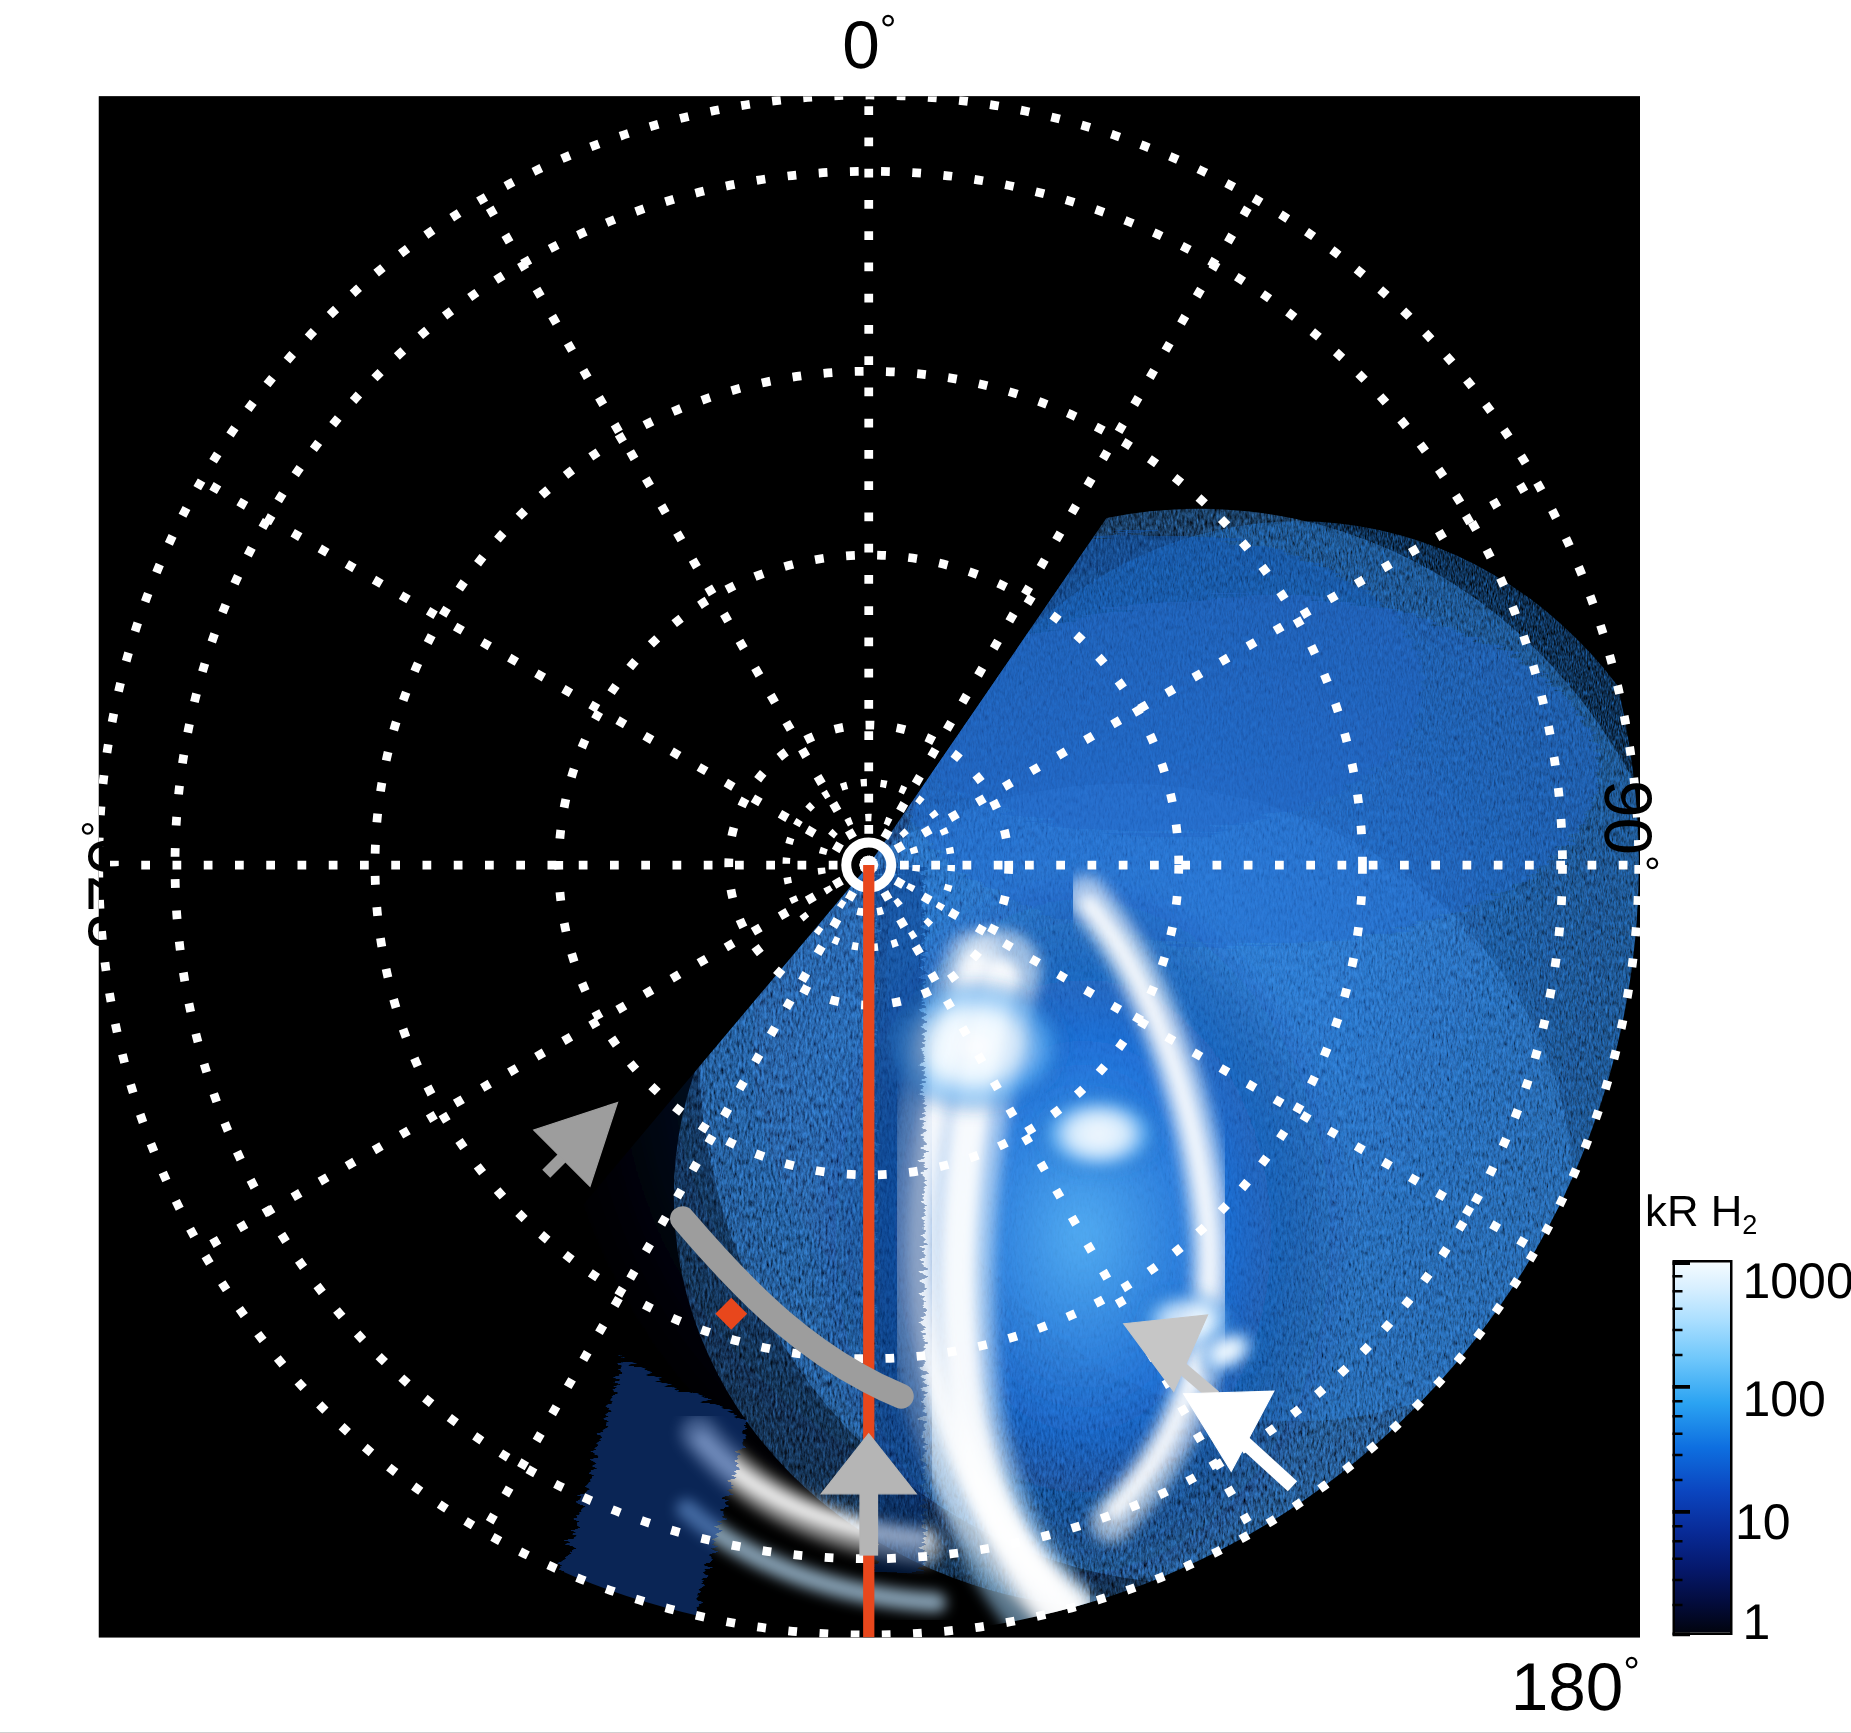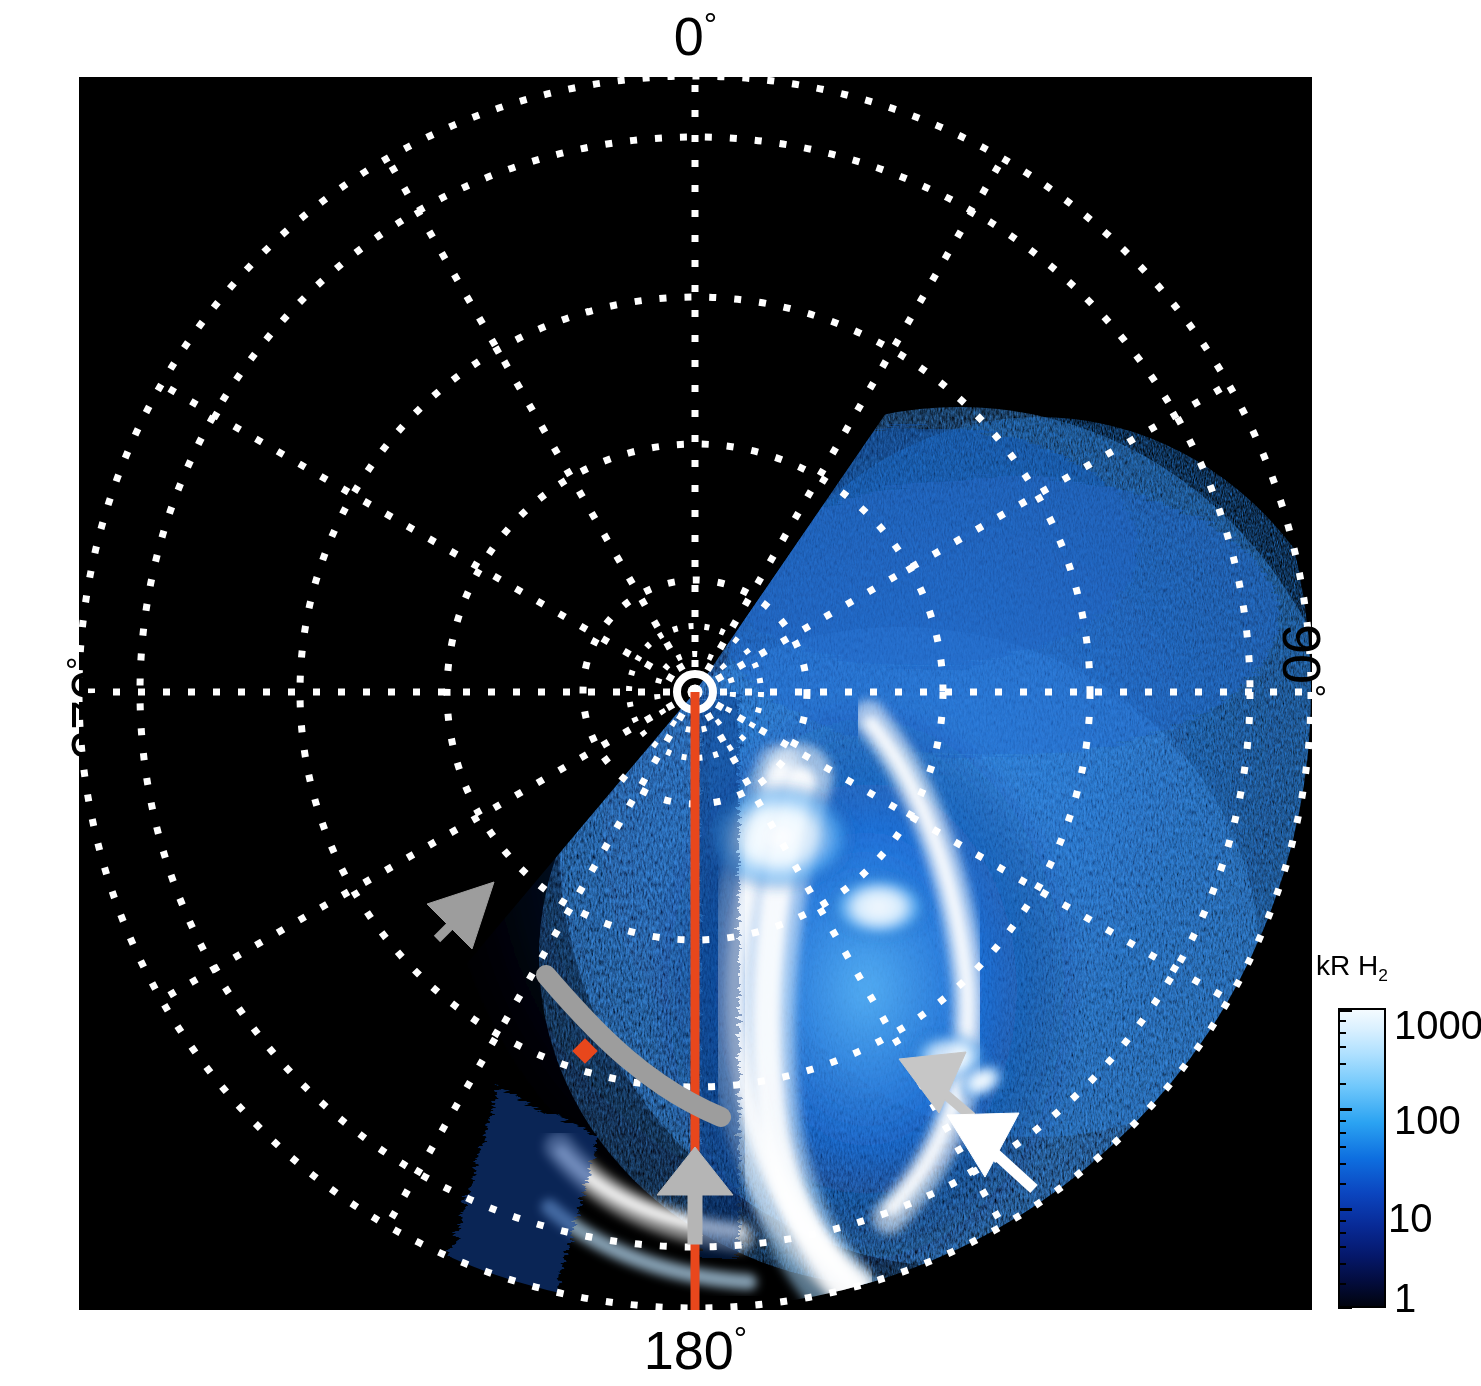--- a/index.html
+++ b/index.html
@@ -8,28 +8,28 @@
 
   #root{position:absolute;left:0;top:0;width:1481px;height:1386px;background:#ffffff;}
 
   
   #plot{position:absolute;left:79px;top:77px;width:1233px;height:1233px;background:#000000;overflow:hidden;}
   #plotinner{position:absolute;left:0;top:0;width:100%;height:100%;}
 
   
   .axlabel{position:absolute;font-size:54px;line-height:1;color:#000;white-space:nowrap;}
   #lab-0{left:0;top:8px;width:1233px;text-align:center;}
-  #lab-180{left:0;top:1322px;width:1233px;text-align:center;}
+  #lab-180{left:0;top:1322px;width:1233px;text-align:right;}
   #lab-90{left:1318px;top:620px;transform:rotate(90deg);transform-origin:left top;}
   #lab-270{left:62px;top:620px;transform:rotate(-90deg);transform-origin:left top;}
   .axlabel sup{font-size:0.62em;vertical-align:super;}
 
   
   #cbwrap{position:absolute;left:1318px;top:950px;width:160px;height:400px;}
-  #cblabel{position:absolute;left:0;top:0;font-size:28px;white-space:nowrap;}
+  #cblabel{position:absolute;left:0;top:0;font-size:35px;white-space:nowrap;}
   #cblabel sub{font-size:0.62em;vertical-align:baseline;position:relative;top:6px;}
   #cbbar{position:absolute;left:22px;top:60px;width:48px;height:300px;
          border:2px solid #000;box-sizing:border-box;
          background:linear-gradient(to bottom,
             #f4fbff 0%, #d7efff 7%, #aee0ff 15%, #6fc7fb 26%,
             #2ba3f2 38%, #0e6fe0 50%, #0b45bf 62%, #082a96 73%,
             #05186b 83%, #030c3c 92%, #01040f 100%);}
   .cbtick{position:absolute;left:0;width:14px;height:3px;background:#000;}
   .cbticksm{position:absolute;left:0;width:8px;height:2px;background:#000;}
   .cbtxt{position:absolute;left:80px;font-size:40px;line-height:1;transform:translateY(-50%);white-space:nowrap;}

